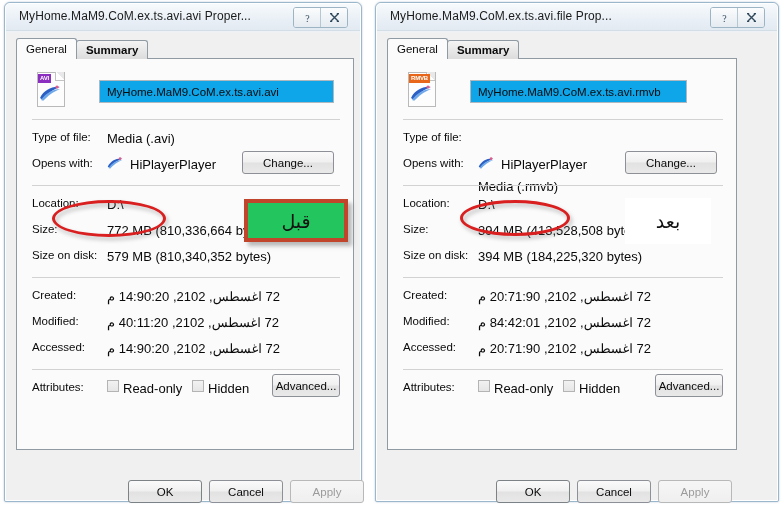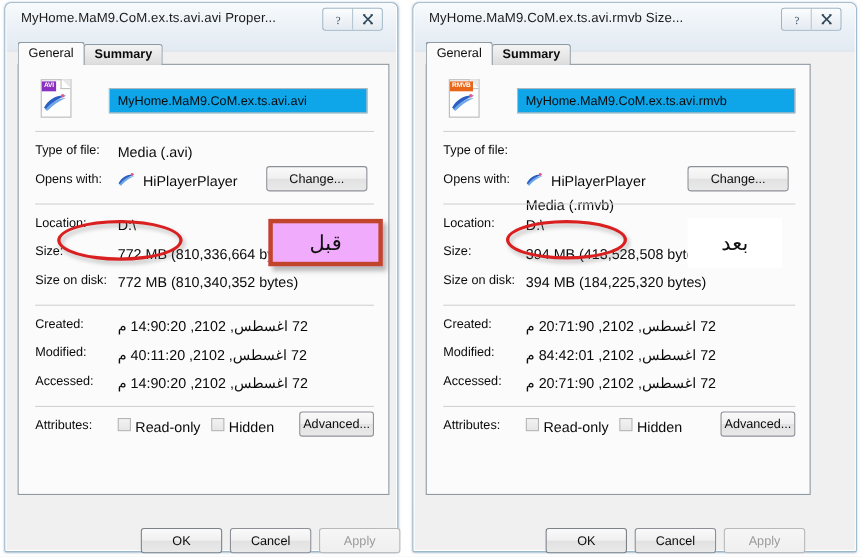--- a/index.html
+++ b/index.html
@@ -31,21 +31,21 @@
     inset: 0;
     border: 1px solid #ffffff;
     border-radius: 5px 5px 1px 1px;
     box-sizing: border-box;
     background: linear-gradient(to bottom, #f3f6f9 0px, #eef2f6 28px, #f0f0f0 29px, #f0f0f0 100%);
   }
 
   .titlebar {
     position: absolute;
     left: 0; right: 0; top: 0;
-    height: 43px;
+    height: 27px;
     border-radius: 5px 5px 0 0;
     background: linear-gradient(to bottom, #f7fafc 0%, #eaf0f6 55%, #e2eaf2 100%);
     border-bottom: 1px solid #d2dde6;
     box-sizing: border-box;
   }
   .title-text {
     position: absolute;
     left: 13px;
     top: 5px;
     font-size: 12px;
@@ -213,21 +213,21 @@
     position: absolute;
     border: 3px solid #d91f1f;
     border-radius: 50%;
     box-sizing: border-box;
     pointer-events: none;
   }
   .ellipse.shadowed { filter: drop-shadow(2px 3px 2px rgba(110,110,110,0.45)); }
 
   .annot-box {
     position: absolute;
-    background: #f0abfc;
+    background: #22c55e;
     border: 4px solid #c0452a;
     box-sizing: border-box;
     display: flex;
     align-items: center;
     justify-content: center;
     box-shadow: 4px 4px 4px rgba(120,120,120,0.5);
   }
   .annot-text {
     font-size: 19px;
     color: #111111;
@@ -310,21 +310,21 @@
 
       <div class="sep" style="left:15px; top:126px; width:308px;"></div>
 
       <div class="row-label" style="left:15px; top:138px;">Location:</div>
       <div class="row-value" style="left:90px; top:138px;">D:\</div>
 
       <div class="row-label" style="left:15px; top:164px;">Size:</div>
       <div class="row-value" style="left:90px; top:164px;">772 MB (810,336,664 bytes)</div>
 
       <div class="row-label" style="left:15px; top:190px;">Size on disk:</div>
-      <div class="row-value" style="left:90px; top:190px;">772 MB (810,340,352 bytes)</div>
+      <div class="row-value" style="left:90px; top:190px;">579 MB (810,340,352 bytes)</div>
 
       <div class="sep" style="left:15px; top:218px; width:308px;"></div>
 
       <div class="row-label" style="left:15px; top:230px;">Created:</div>
       <div class="row-value rtl-date" style="left:90px; top:230px;">27 اغسطس, 2012, 02:09:41 م</div>
 
       <div class="row-label" style="left:15px; top:256px;">Modified:</div>
       <div class="row-value rtl-date" style="left:90px; top:256px;">27 اغسطس, 2012, 02:11:04 م</div>
 
       <div class="row-label" style="left:15px; top:282px;">Accessed:</div>
@@ -348,21 +348,21 @@
 
 <div class="ellipse shadowed" style="left:52px; top:200px; width:114px; height:37px;"></div>
 <div class="annot-box" style="left:244px; top:199px; width:104px; height:43px;">
   <span class="annot-text">قبل</span>
 </div>
 
 <div class="dialog" style="left:375px; top:2px; width:404px; height:500px;">
   <div class="dialog-inner">
 
     <div class="titlebar">
-      <div class="title-text">MyHome.MaM9.CoM.ex.ts.avi.rmvb Size...</div>
+      <div class="title-text">MyHome.MaM9.CoM.ex.ts.avi.file Prop...</div>
       <div class="title-buttons" style="right:12px;">
         <div class="tbtn">
           <svg width="9" height="12" viewBox="0 0 9 12">
             <text x="4.5" y="9.5" font-size="10" font-family="Liberation Serif, serif" fill="#31495c" text-anchor="middle">?</text>
           </svg>
         </div>
         <div class="tbtn">
           <svg width="11" height="11" viewBox="0 0 11 11">
             <path d="M1.5 1.5 L9.5 9.5 M9.5 1.5 L1.5 9.5" stroke="#31495c" stroke-width="1.4" fill="none"></path>
             <path d="M1 1.5 H3.2 M7.8 1.5 H10 M1 9.5 H3.2 M7.8 9.5 H10" stroke="#31495c" stroke-width="1.2"></path>
@@ -386,21 +386,21 @@
         <div class="page"></div>
         <div class="fold"></div>
         <div class="badge" style="background:#e8661a;">RMVB</div>
         <svg class="swoosh" width="22" height="18" viewBox="0 0 22 18">
           <path d="M1 14 C5 6, 13 2, 21 3 C15 5, 8 9, 4 16 Z" fill="#2b5fc4"></path>
           <path d="M2 16 C7 9, 14 5, 21 5 C14 8, 8 12, 5 17 Z" fill="#6fa8e8"></path>
           <path d="M4 17 C9 12, 15 9, 20 9 C14 11, 9 14, 7 17 Z" fill="#ffffff"></path>
           <circle cx="18" cy="3" r="1.6" fill="#e05a8a"></circle>
         </svg>
       </div>
-      <input class="namebox" style="left: 82px; top: 21px; width: 253px; height: 23px;" value="MyHome.MaM9.CoM.ex.ts.avi.rmvb">
+      <input class="namebox" style="left: 82px; top: 21px; width: 217px; height: 23px;" value="MyHome.MaM9.CoM.ex.ts.avi.rmvb">
 
       <div class="sep" style="left:15px; top:60px; width:320px;"></div>
 
       <div class="row-label" style="left:15px; top:72px;">Type of file:</div>
       <div class="row-value" style="left:90px; top:72px;margin-top:48px;">Media (.rmvb)</div>
 
       <div class="row-label" style="left:15px; top:98px;">Opens with:</div>
       <svg class="openswith-icon" style="left:90px; top:96px;" width="16" height="16" viewBox="0 0 22 18">
         <path d="M1 14 C5 6, 13 2, 21 3 C15 5, 8 9, 4 16 Z" fill="#2b5fc4"></path>
         <path d="M2 16 C7 9, 14 5, 21 5 C14 8, 8 12, 5 17 Z" fill="#6fa8e8"></path>

